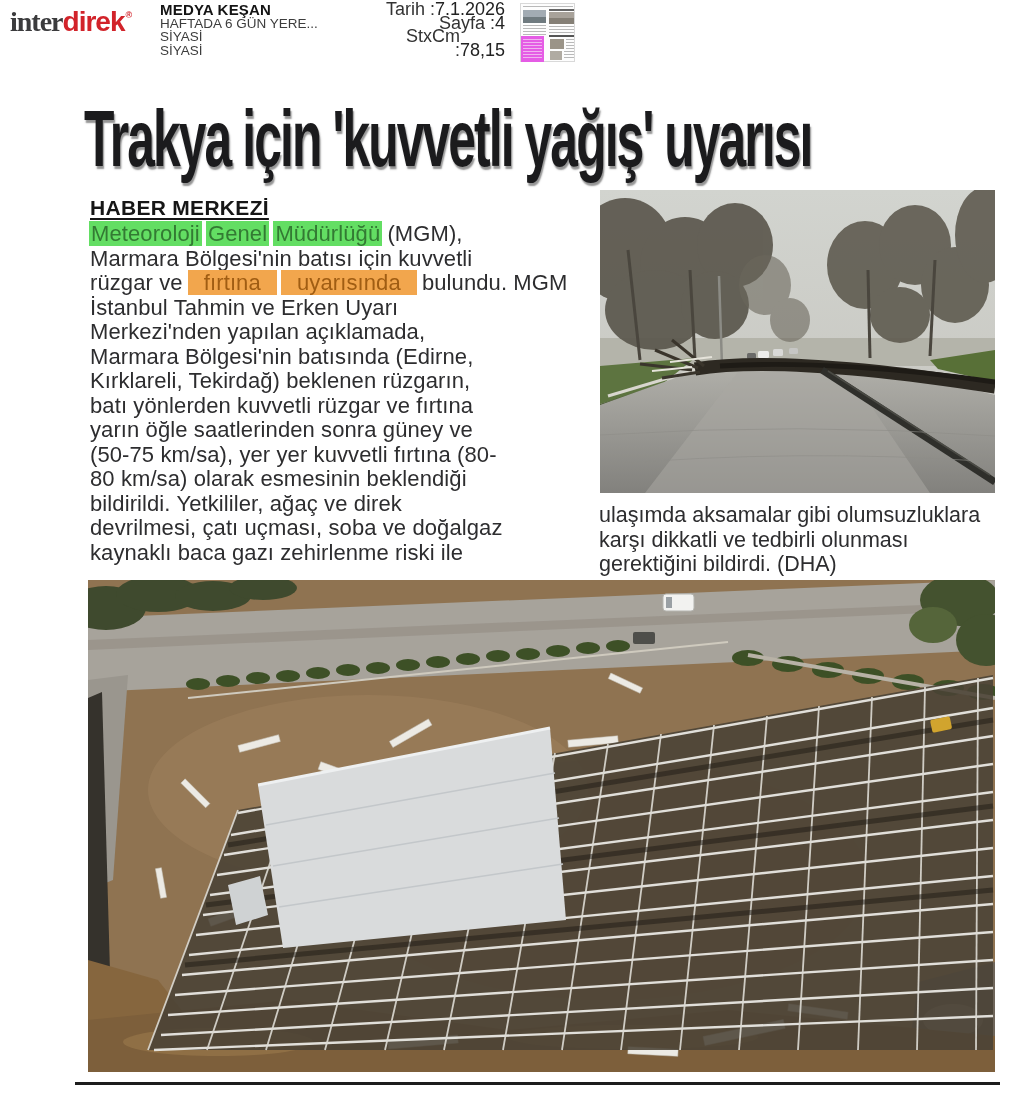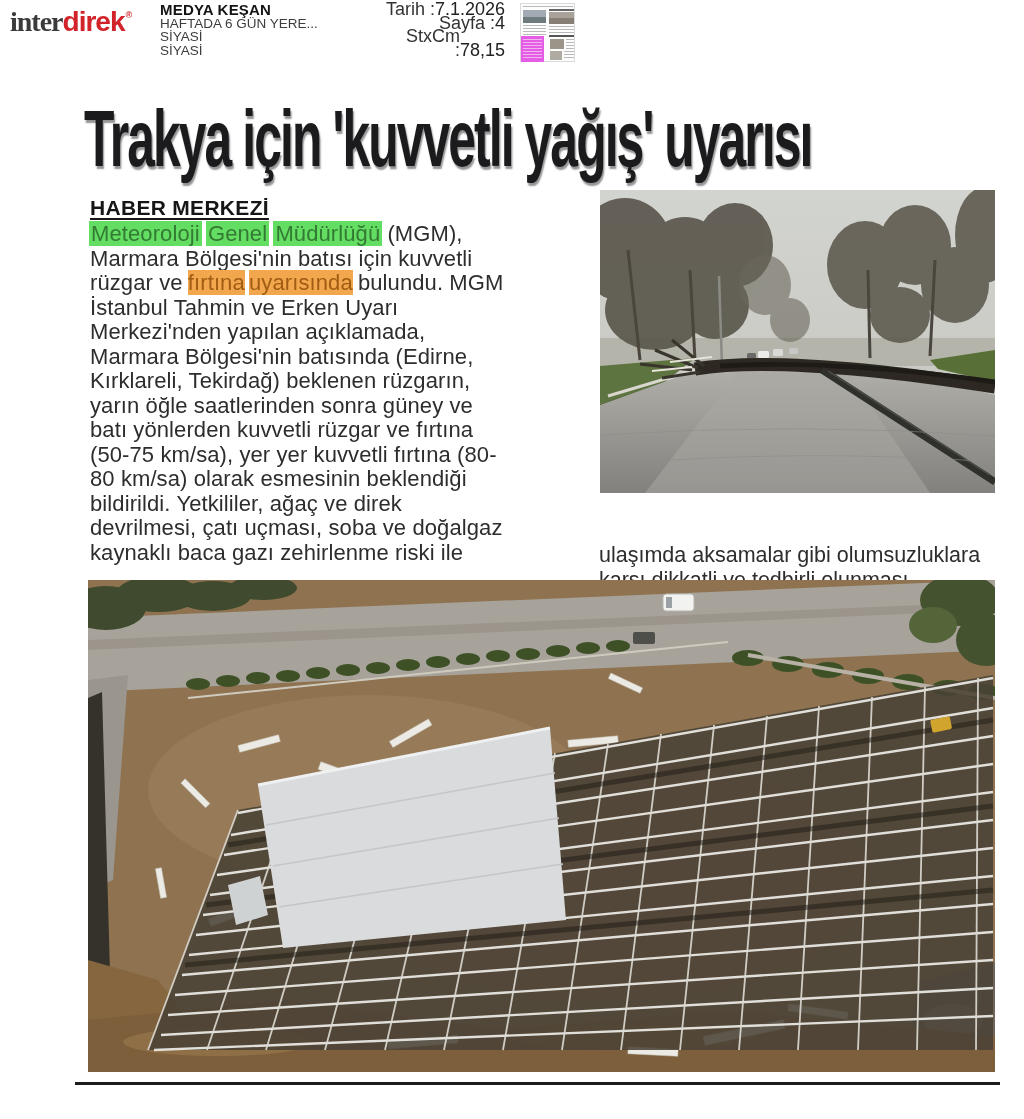--- a/index.html
+++ b/index.html
@@ -28,23 +28,23 @@
 
   
   #headline{left:84px;top:93px;white-space:nowrap;font-size:79px;font-weight:800;color:#1b1b1d;
             letter-spacing:-3px;transform:scaleX(.63);transform-origin:0 0;
             text-shadow:2px 3px 2px rgba(60,60,60,.55);}
   #byline{left:90px;top:196px;font-size:21px;font-weight:800;color:#161616;letter-spacing:.3px;
           text-decoration:underline;text-underline-offset:3px;text-decoration-thickness:2px;}
   #body{left:90px;top:222px;width:500px;font-size:22px;line-height:24.5px;color:#2d2d2f;letter-spacing:.1px;}
   #body .bl{white-space:nowrap;}
   .hl-g{background:#63de63;color:#337a33;padding:0 2px;margin:4px -1px;}
-  .hl-o{background:#f2a64d;color:#a05d13;padding:0 0;margin:0 -1px;}
-
-  #caption{left:599px;top:503px;width:410px;font-size:21.5px;line-height:24.5px;color:#2d2d2f;margin-top:40px;}
+  .hl-o{background:#f2a64d;color:#a05d13;padding:0 16px;margin:0 -1px;}
+
+  #caption{left:599px;top:503px;width:410px;font-size:21.5px;line-height:24.5px;color:#2d2d2f;}
   #caption .cl{white-space:nowrap;}
 
   
   #photo-tree{left:600px;top:190px;}
   #photo-site{left:88px;top:580px;}
   #bottom-rule{left:75px;top:1082px;width:925px;height:3px;background:#1d1d1d;}
 </style>
 </head>
 <body>
 
@@ -85,22 +85,22 @@
   <div class="abs" id="headline">Trakya için 'kuvvetli yağış' uyarısı</div>
   <div class="abs" id="byline">HABER MERKEZİ</div>
   <div class="abs" id="body">
       <div class="bl"><span class="hl-g">Meteoroloji</span><span> </span><span class="hl-g">Genel</span><span> </span><span class="hl-g">Müdürlüğü</span><span> (MGM),</span></div>
       <div class="bl"><span>Marmara Bölgesi'nin batısı için kuvvetli</span></div>
       <div class="bl"><span>rüzgar ve </span><span class="hl-o">fırtına</span><span> </span><span class="hl-o">uyarısında</span><span> bulundu. MGM</span></div>
       <div class="bl"><span>İstanbul Tahmin ve Erken Uyarı</span></div>
       <div class="bl"><span>Merkezi'nden yapılan açıklamada,</span></div>
       <div class="bl"><span>Marmara Bölgesi'nin batısında (Edirne,</span></div>
       <div class="bl"><span>Kırklareli, Tekirdağ) beklenen rüzgarın,</span></div>
+      <div class="bl"><span>batı yönlerden kuvvetli rüzgar ve fırtına</span></div>
       <div class="bl"><span>yarın öğle saatlerinden sonra güney ve</span></div>
-      <div class="bl"><span>batı yönlerden kuvvetli rüzgar ve fırtına</span></div>
       <div class="bl"><span>(50-75 km/sa), yer yer kuvvetli fırtına (80-</span></div>
       <div class="bl"><span>80 km/sa) olarak esmesinin beklendiği</span></div>
       <div class="bl"><span>bildirildi. Yetkililer, ağaç ve direk</span></div>
       <div class="bl"><span>devrilmesi, çatı uçması, soba ve doğalgaz</span></div>
       <div class="bl"><span>kaynaklı baca gazı zehirlenme riski ile</span></div>
     </div>
   <div class="abs" id="caption">
       <div class="cl">ulaşımda aksamalar gibi olumsuzluklara</div>
       <div class="cl">karşı dikkatli ve tedbirli olunması</div>
       <div class="cl">gerektiğini bildirdi. (DHA)</div>

